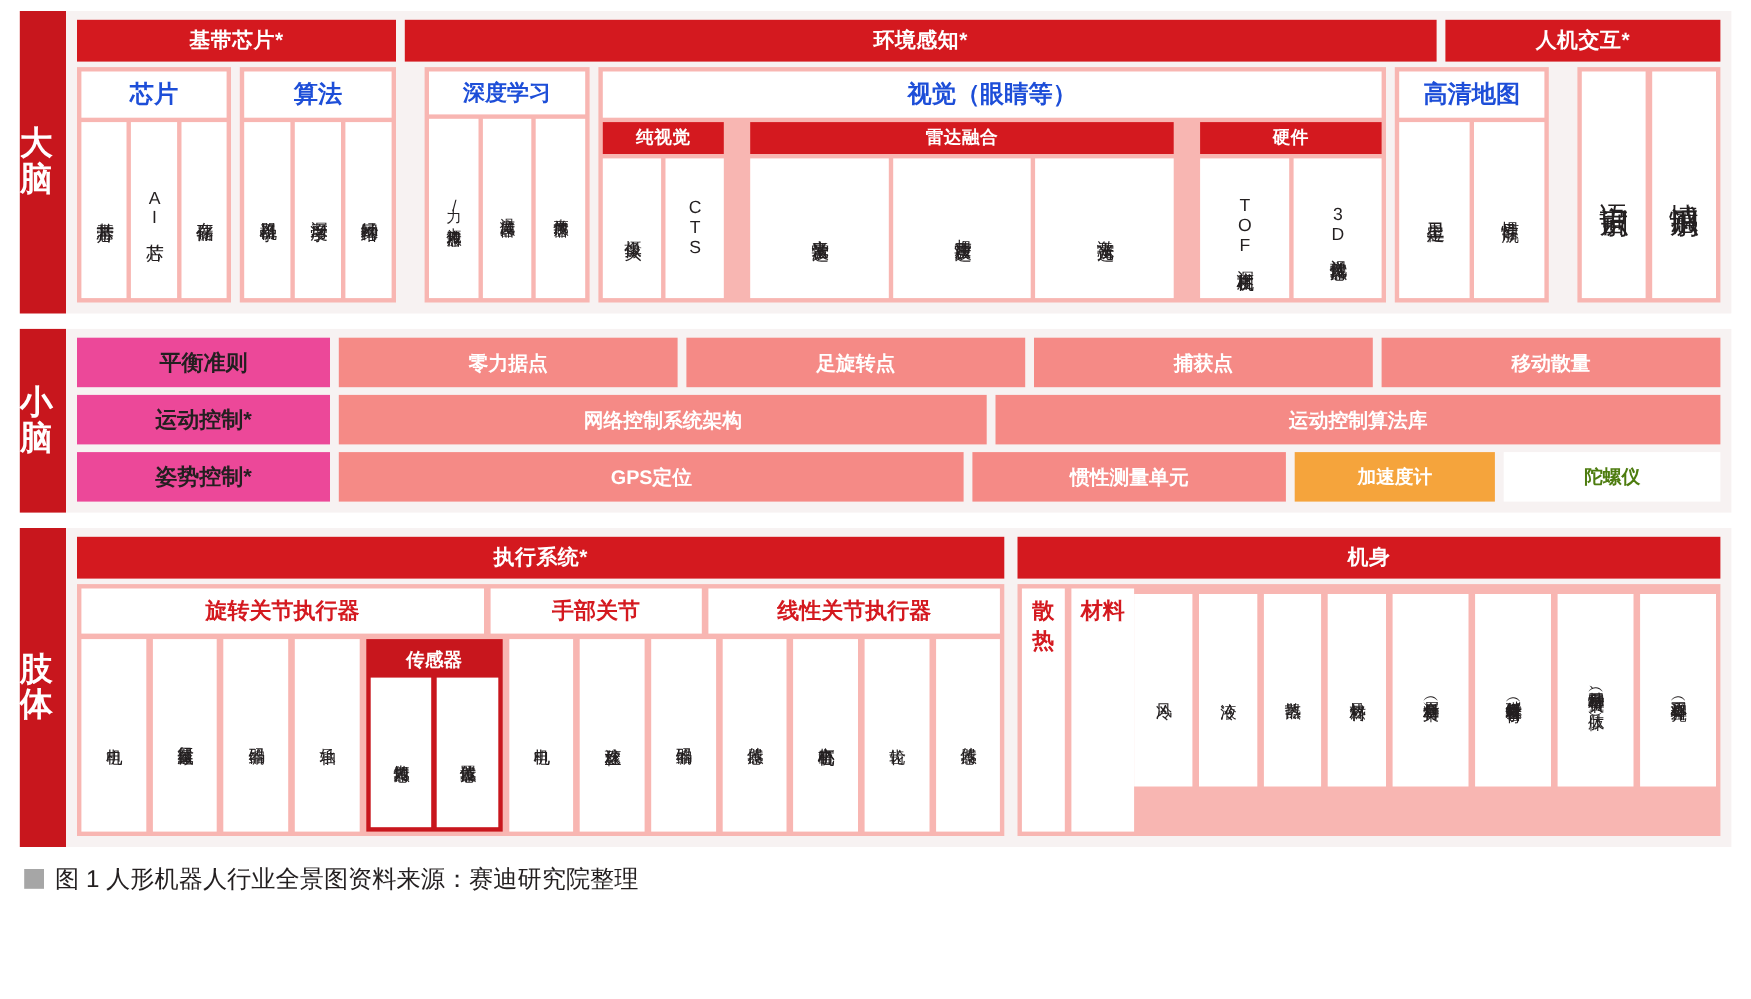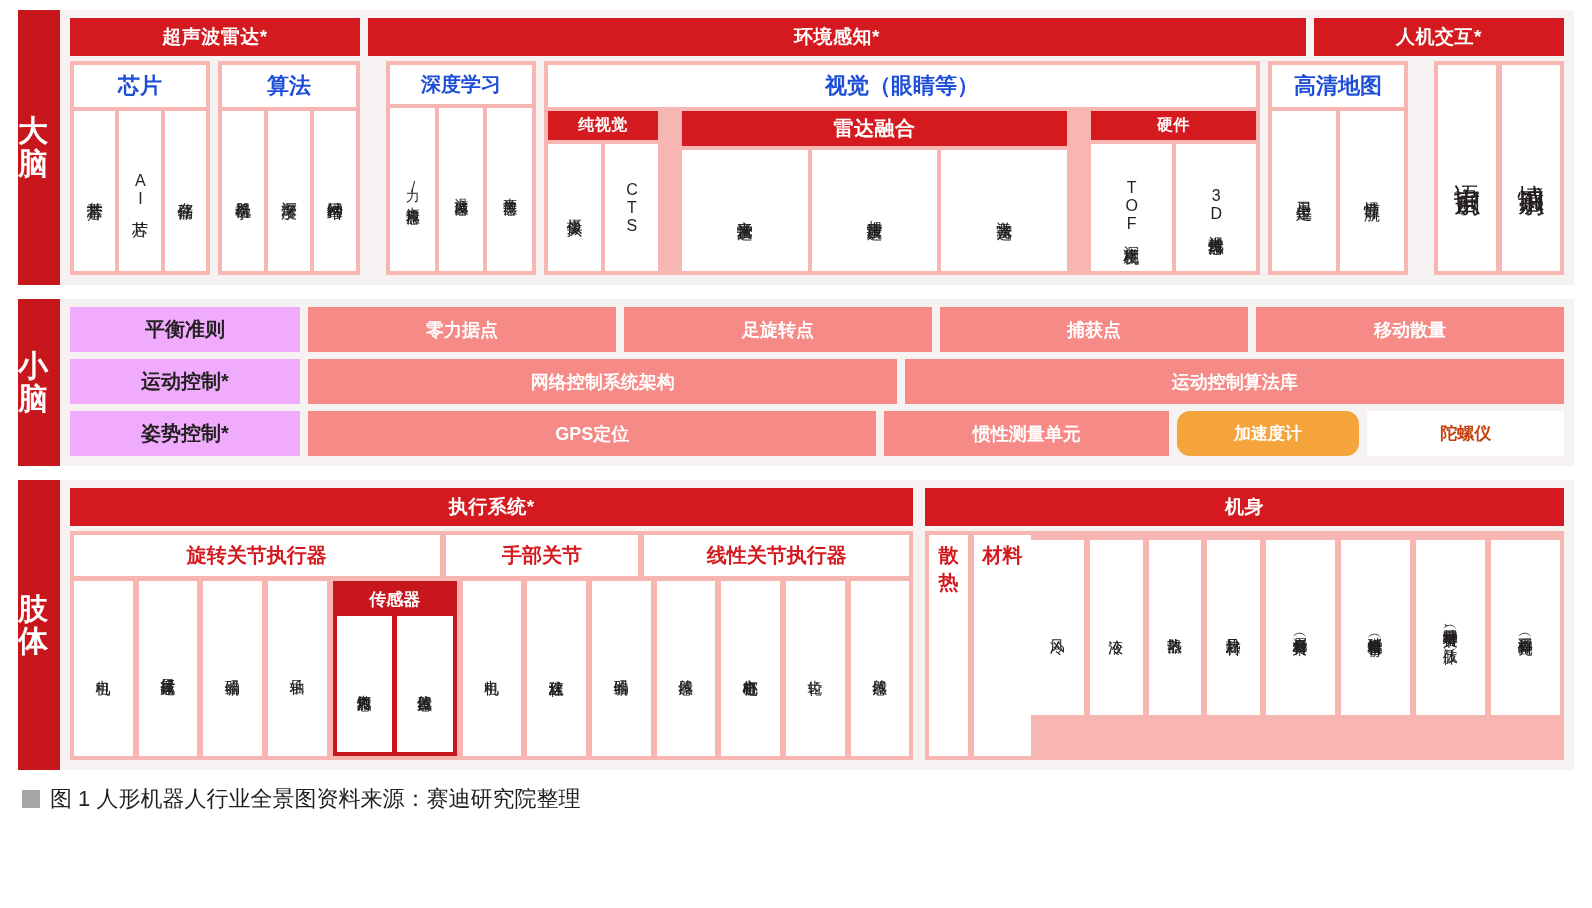--- a/index.html
+++ b/index.html
@@ -50,31 +50,31 @@
     writing-mode: vertical-rl; text-orientation: upright;
     font-size: 16px; line-height: 1.12; letter-spacing: 1px;
     display: flex; align-items: center; justify-content: center;
     padding: 6px 3px; flex: 1 1 0; min-width: 30px;
   }
 
   
   .cere-row { display: flex; align-items: stretch; margin-bottom: 7px; gap: 8px; }
   .cere-row:last-child { margin-bottom: 0; }
   .cere-key {
-    background: #f0abfc; color: #231f20; font-weight: bold;
+    background: #ec4899; color: #231f20; font-weight: bold;
     font-size: 20px; display: flex; align-items: center; justify-content: center;
     flex: 0 0 230px; padding: 9px 0;
   }
   .cere-item {
     background: #f58a86; color: #fff; font-weight: bold;
     font-size: 18px; display: flex; align-items: center; justify-content: center;
     padding: 9px 6px; text-align: center;
   }
-  .cere-item.orange { background: #f5a43c; font-size: 17px; border-radius: 13px; }
-  .cere-item.white { background: #ffffff; color: #c2410c; font-size: 17px; }
+  .cere-item.orange { background: #f5a43c; font-size: 17px; }
+  .cere-item.white { background: #ffffff; color: #4d7c0f; font-size: 17px; }
 
   
   .limb-wrap { display: flex; gap: 12px; }
   .limb-col { display: flex; flex-direction: column; border-radius: 12px; }
   .sub-row { display: flex; gap: 6px; margin-top: 5px; }
   .sub-white {
     background: #fff; color: #d4191f; font-weight: bold; font-size: 20px;
     text-align: center; padding: 7px 4px;
   }
   .leaf-vert2 {
@@ -99,21 +99,21 @@
 
 <div class="page">
 
   <div class="band">
     <div class="band-label">
       <span>大脑</span>
     </div>
     <div class="band-body">
 
       <div class="brain-top">
-        <div class="redbar" style="flex:0 0 290px">超声波雷达*</div>
+        <div class="redbar" style="flex:0 0 290px">基带芯片*</div>
         <div class="redbar" style="flex:1 1 auto">环境感知*</div>
         <div class="redbar" style="flex:0 0 250px">人机交互*</div>
       </div>
 
       <div class="brain-cols">
 
         <div class="col-block" style="flex:0 0 140px">
           <div class="whitebar">芯片</div>
           <div class="leafrow" style="flex:1 1 auto; height:160px">
             <div class="brain-leaf">基带芯片</div>
@@ -148,21 +148,21 @@
 
             <div style="flex:0 0 110px; display:flex; flex-direction:column">
               <div class="redbar" style="font-size:16px; padding:4px 0">纯视觉</div>
               <div class="leafrow" style="flex:1 1 auto; margin-top:4px">
                 <div class="brain-leaf">摄像头</div>
                 <div class="brain-leaf">CTS</div>
               </div>
             </div>
 
             <div style="flex:1 1 auto; display:flex; flex-direction:column">
-              <div class="redbar" style="font-size:20px; padding:4px 0">雷达融合</div>
+              <div class="redbar" style="font-size:16px; padding:4px 0">雷达融合</div>
               <div class="leafrow" style="flex:1 1 auto; margin-top:4px">
                 <div class="brain-leaf">毫米波雷达</div>
                 <div class="brain-leaf">超声波雷达</div>
                 <div class="brain-leaf">激光雷达</div>
               </div>
             </div>
 
             <div style="flex:0 0 165px; display:flex; flex-direction:column">
               <div class="redbar" style="font-size:16px; padding:4px 0">硬件</div>
               <div class="leafrow" style="flex:1 1 auto; margin-top:4px">

